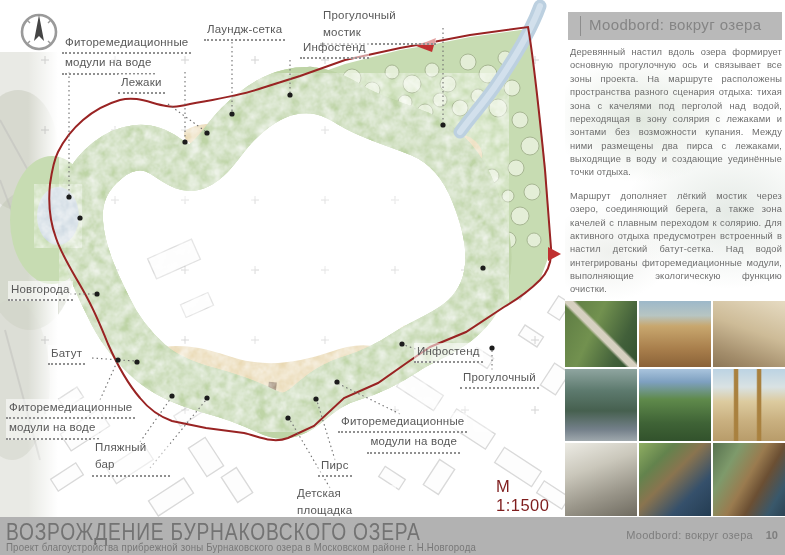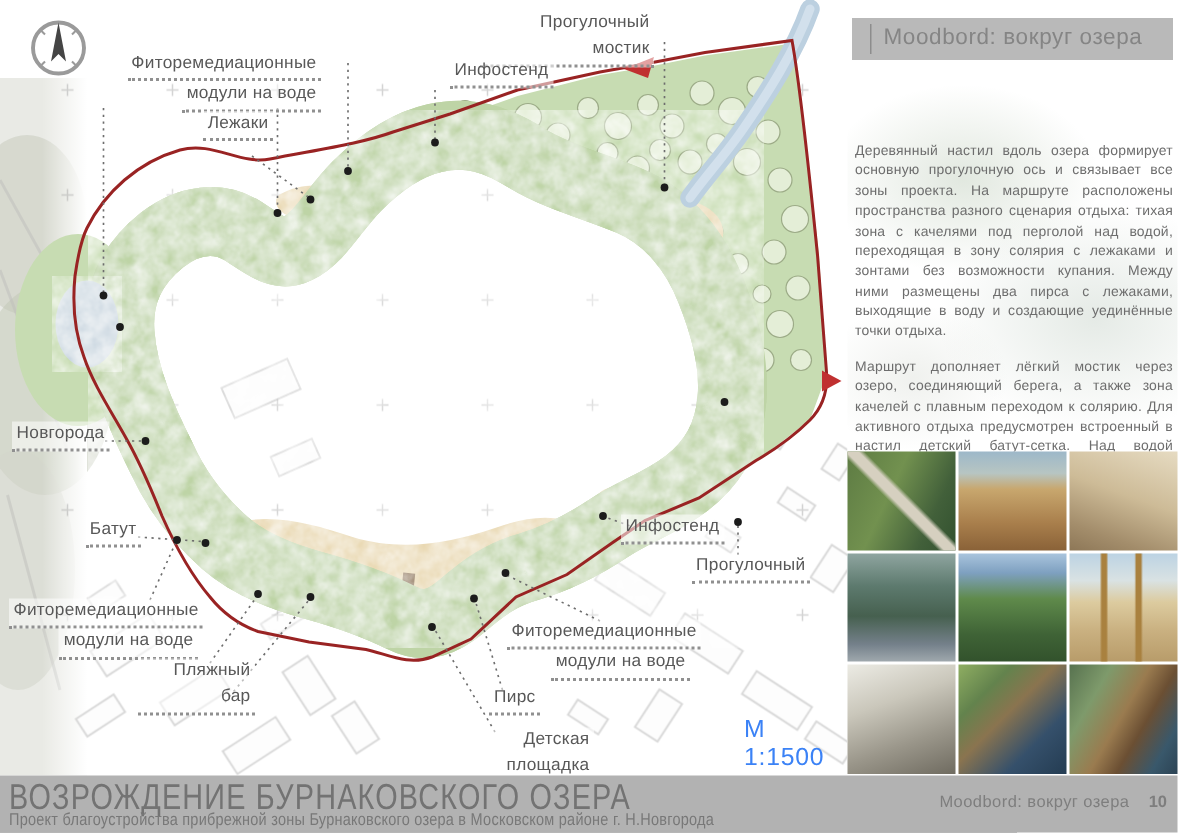--- a/index.html
+++ b/index.html
@@ -4,36 +4,36 @@
 <style>
   html,body{margin:0;padding:0;background:#888;}
   .page{position:relative;width:785px;height:555px;background:#ffffff;overflow:hidden;
         font-family:"Liberation Sans",sans-serif;}
   
   .plan{position:absolute;left:0;top:0;width:565px;height:517px;background:#fff;}
   .plan svg{position:absolute;left:0;top:0;}
   .lake-name{position:absolute;left:218px;top:226px;color:rgba(255,255,255,.8);
              font-size:11px;letter-spacing:1.5px;z-index:4;}
   .lbl{position:absolute;z-index:6;color:#585858;font-size:11.5px;line-height:1.5;
-       text-align:right;letter-spacing:.2px;}
+       text-align:left;letter-spacing:.2px;}
   .lbl .row{display:block;}
   .lbl .ll{display:inline-block;border-bottom:2px dotted #909090;padding:0 3px 1px;background:rgba(255,255,255,.55);}
   .lbl.right{text-align:right;}
-  .scale-lbl{position:absolute;left:496px;top:477px;z-index:6;color:#3b82f6;font-size:16.5px;letter-spacing:.5px;}
+  .scale-lbl{position:absolute;left:496px;top:477px;z-index:6;color:#7f1d1d;font-size:16.5px;letter-spacing:.5px;}
   
   .panel{position:absolute;left:565px;top:0;width:220px;height:517px;background:#fff;}
   .panel-watermark{position:absolute;left:0;top:40px;width:220px;height:265px;z-index:0;
       background:
         radial-gradient(ellipse 130px 90px at 35% 30%,rgba(120,150,110,.22),transparent 70%),
         radial-gradient(ellipse 150px 110px at 75% 65%,rgba(110,140,115,.18),transparent 70%),
         radial-gradient(ellipse 90px 70px at 20% 80%,rgba(150,160,140,.15),transparent 70%);}
   .panel-header{position:absolute;left:3px;top:12px;width:214px;height:28px;background:#b9b9b9;z-index:2;}
   .panel-header .divider{position:absolute;left:12px;top:4px;width:1px;height:20px;background:#8d8d8d;}
   .panel-header .ht{position:absolute;left:21px;top:4px;font-size:15px;color:#858585;letter-spacing:.4px;}
-  .panel-text{position:absolute;left:5px;top:46px;width:212px;z-index:2;margin-top:48px;}
+  .panel-text{position:absolute;left:5px;top:46px;width:212px;z-index:2;}
   .panel-text p{margin:0 0 10px 0;font-size:9.3px;line-height:1.44;color:#6d6d6d;
                 text-align:justify;letter-spacing:.15px;}
   .collage{position:absolute;left:0;top:301px;width:220px;height:215px;z-index:3;
            display:grid;grid-template-columns:1fr 1fr 1fr;grid-template-rows:66px 72px 73px;gap:2px;background:#fff;}
   .collage .ph{width:100%;height:100%;}
   .ph1{background:linear-gradient(45deg,transparent 44%,#d6d0c0 47%,#d6d0c0 53%,transparent 56%),
        linear-gradient(115deg,#5d7b43 0%,#72914f 40%,#42603a 75%,#32512f 100%);}
   .ph2{background:linear-gradient(180deg,#9db8c9 0%,#b7c5c2 22%,#c8a76e 38%,#a97f4c 72%,#8a6238 100%);}
   .ph3{background:linear-gradient(200deg,#e6dbc2 0%,#cdbb97 45%,#a38d6b 80%,#8d7757 100%);}
   .ph4{background:linear-gradient(180deg,#8fa5a0 0%,#5d7a6e 30%,#46604f 58%,#74808a 84%,#9fa8ad 100%);}
@@ -237,20 +237,23 @@
 
     <div class="lake-name">озеро Бурнаковское нижнее</div>
 
     <div class="lbl" style="left:62px;top:34px;width:152px">
       <span class="row"><span class="ll">Фиторемедиационные</span></span>
       <span class="row"><span class="ll">модули на воде</span></span>
     </div>
     <div class="lbl" style="left:118px;top:74px;width:64px">
       <span class="ll">Лежаки</span>
     </div>
+    <div class="lbl" style="left:204px;top:21px;width:100px">
+      <span class="ll">Лаундж-сетка</span>
+    </div>
     <div class="lbl" style="left:320px;top:7px;width:116px">
       <span class="ll">Прогулочный мостик</span>
     </div>
     <div class="lbl" style="left:300px;top:39px;width:66px">
       <span class="ll">Инфостенд</span>
     </div>
     <div class="lbl" style="left:8px;top:281px;width:64px">
       <span class="ll">Новгорода</span>
     </div>
     <div class="lbl" style="left:48px;top:345px;width:46px">

